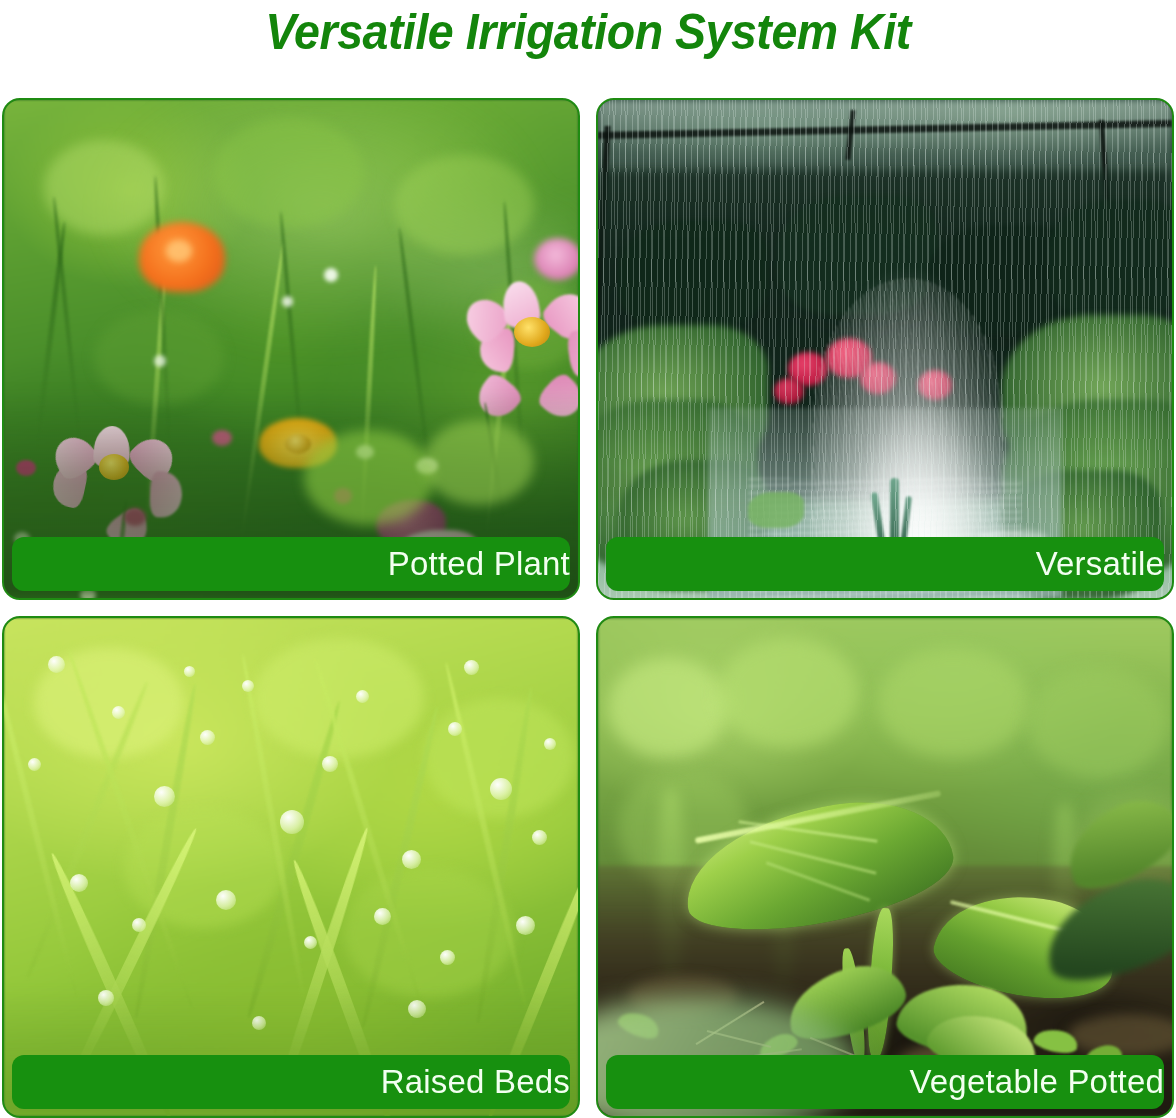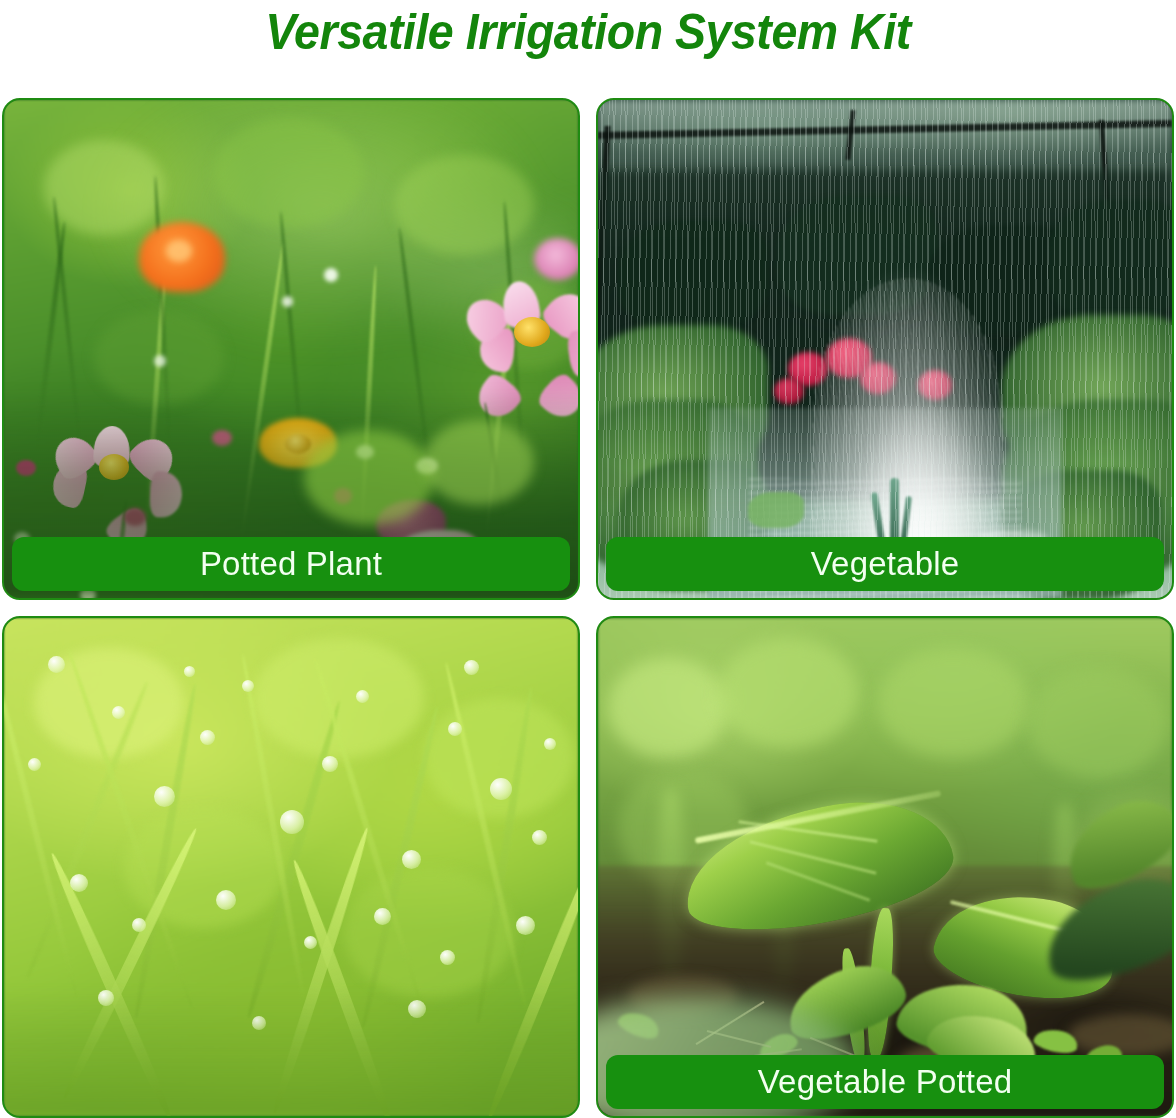--- a/index.html
+++ b/index.html
@@ -73,21 +73,21 @@
   .label-bar {
     position: absolute;
     left: 8px;
     right: 8px;
     bottom: 7px;
     height: 54px;
     background: #17900f;
     border-radius: 12px;
     display: flex;
     align-items: center;
-    justify-content: center;
+    justify-content: flex-end;
     z-index: 40;
   }
   .label-text {
     color: #f2fff0;
     font-family: "Liberation Sans Narrow", "Liberation Sans", sans-serif;
     font-size: 33px;
     font-weight: 400;
     letter-spacing: 0.2px;
     white-space: nowrap;
   }
@@ -393,21 +393,21 @@
         <div class="rain"></div>
         <div class="rain2"></div>
 
         <div class="bokeh" style="left:180px; bottom:40px; width:60px; height:14px; background:rgba(255,255,255,.45); filter:blur(3px);"></div>
         <div class="bokeh" style="left:380px; bottom:52px; width:70px; height:16px; background:rgba(255,255,255,.4);  filter:blur(3px);"></div>
         <div class="bokeh" style="left:252px; bottom:24px; width:90px; height:16px; background:rgba(255,255,255,.35); filter:blur(4px);"></div>
 
         <div class="gh-row" style="left:150px; top:392px; width:56px; height:36px; background:rgba(120,180,100,.85); filter:blur(1.5px);"></div>
       </div>
       <div class="label-bar">
-        <span class="label-text">Vegetable</span>
+        <span class="label-text">Versatile</span>
       </div>
     </div>
 
     <div class="card">
       <div class="photo">
         <div class="grass-bg"></div>
 
         <div class="bokeh soft" style="left:30px;  top:30px;  width:150px; height:110px; background:rgba(225,245,130,.5);"></div>
         <div class="bokeh soft" style="left:250px; top:20px;  width:170px; height:120px; background:rgba(210,240,110,.5);"></div>
         <div class="bokeh soft" style="left:420px; top:80px;  width:150px; height:120px; background:rgba(195,232,95,.45);"></div>
@@ -455,20 +455,23 @@
         <div class="drop" style="left:404px; top:382px; width:18px; height:18px;"></div>
         <div class="drop" style="left:540px; top:120px; width:12px; height:12px;"></div>
         <div class="drop" style="left:24px;  top:140px; width:13px; height:13px;"></div>
         <div class="drop" style="left:180px; top:48px;  width:11px; height:11px;"></div>
         <div class="drop" style="left:460px; top:42px;  width:15px; height:15px;"></div>
 
         <div style="left:-10px; right:-10px; bottom:0; height:130px;
              background:linear-gradient(180deg, rgba(110,165,35,0), rgba(96,150,32,.5));
              filter:blur(5px);"></div>
       </div>
+      <div class="label-bar">
+        <span class="label-text">Raised Beds</span>
+      </div>
     </div>
 
     <div class="card">
       <div class="photo">
         <div class="veg-bg"></div>
 
         <div class="lightblur" style="left:10px;  top:40px;  width:120px; height:100px; background:rgba(200,235,130,.6);"></div>
         <div class="lightblur" style="left:120px; top:20px;  width:140px; height:110px; background:rgba(185,225,115,.55);"></div>
         <div class="lightblur" style="left:280px; top:30px;  width:150px; height:110px; background:rgba(175,218,105,.5);"></div>
         <div class="lightblur" style="left:430px; top:50px;  width:140px; height:110px; background:rgba(160,205,95,.5);"></div>

